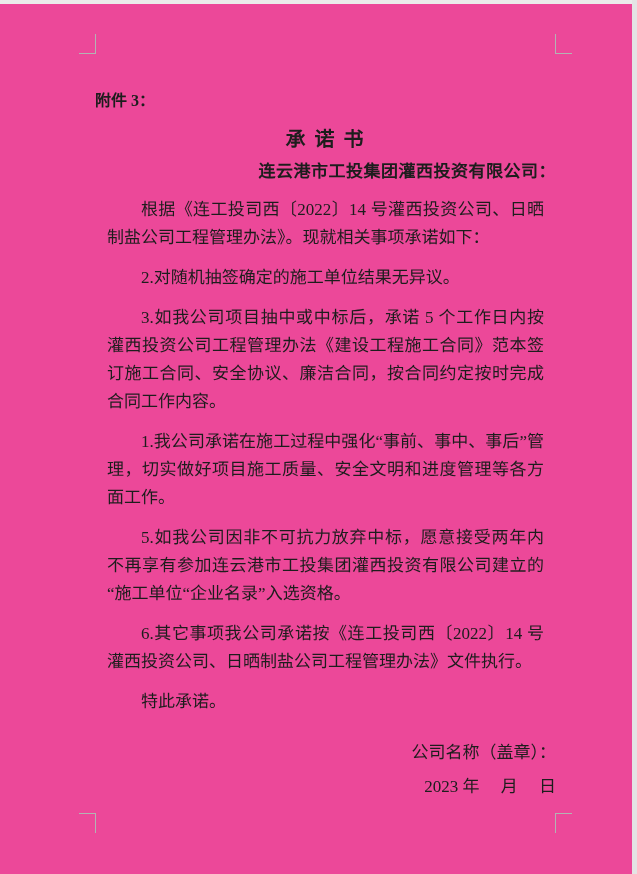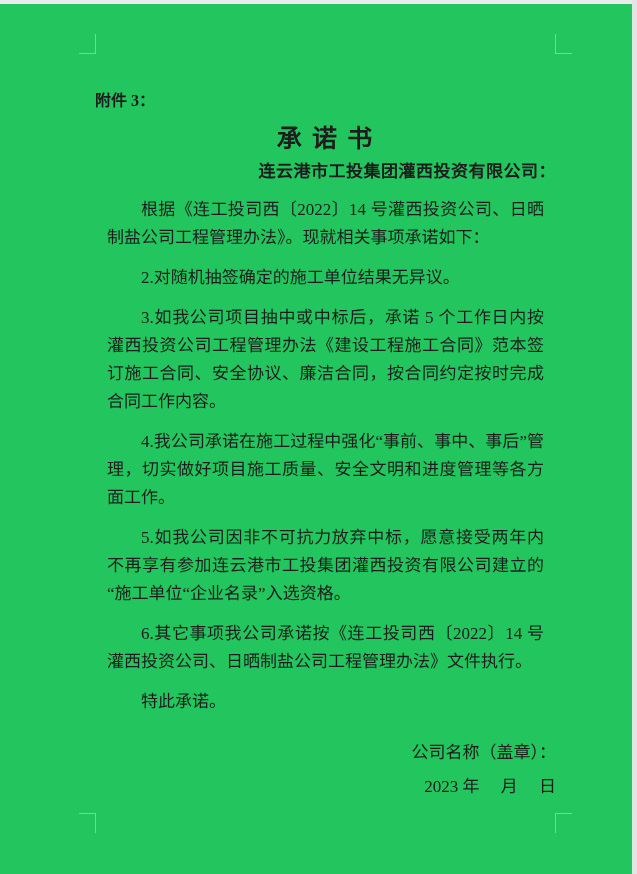--- a/index.html
+++ b/index.html
@@ -4,21 +4,21 @@
 <style>
   html, body {
     margin: 0;
     padding: 0;
     background: #ffffff;
   }
   .page {
     position: relative;
     width: 637px;
     height: 874px;
-    background: #22c55e;
+    background: #ec4899;
     overflow: hidden;
     font-family: "Liberation Serif", "DejaVu Serif", serif;
     color: #1d1d1d;
   }
   .edge-strip-top {
     position: absolute;
     top: 0; left: 0;
     width: 100%; height: 4px;
     background: #ebebeb;
   }
@@ -46,21 +46,21 @@
   }
   .attachment {
     margin: 0;
     font-size: 16px;
     line-height: 22px;
     font-weight: bold;
     white-space: pre-wrap;
   }
   .title {
     margin: 12px 0 6px 0;
-    font-size: 25px;
+    font-size: 20px;
     line-height: 30px;
     font-weight: bold;
     text-align: center;
     letter-spacing: 2px;
     white-space: pre-wrap;
   }
   .salutation {
     margin: 6px 0 0 0;
     font-size: 17px;
     line-height: 24px;
@@ -110,21 +110,21 @@
 
   <div class="content">
     <p class="attachment">附件 3：</p>
     <h1 class="title">承 诺 书</h1>
     <p class="salutation">连云港市工投集团灌西投资有限公司：</p>
 
     <div class="body-block">
       <p class="body-para">根据《连工投司西〔2022〕14 号灌西投资公司、日晒制盐公司工程管理办法》。现就相关事项承诺如下：</p>
       <p class="body-para">2.对随机抽签确定的施工单位结果无异议。</p>
       <p class="body-para">3.如我公司项目抽中或中标后，承诺 5 个工作日内按灌西投资公司工程管理办法《建设工程施工合同》范本签订施工合同、安全协议、廉洁合同，按合同约定按时完成合同工作内容。</p>
-      <p class="body-para">4.我公司承诺在施工过程中强化“事前、事中、事后”管理，切实做好项目施工质量、安全文明和进度管理等各方面工作。</p>
+      <p class="body-para">1.我公司承诺在施工过程中强化“事前、事中、事后”管理，切实做好项目施工质量、安全文明和进度管理等各方面工作。</p>
       <p class="body-para">5.如我公司因非不可抗力放弃中标，愿意接受两年内不再享有参加连云港市工投集团灌西投资有限公司建立的“施工单位“企业名录”入选资格。</p>
       <p class="body-para">6.其它事项我公司承诺按《连工投司西〔2022〕14 号灌西投资公司、日晒制盐公司工程管理办法》文件执行。</p>
       <p class="body-para">特此承诺。</p>
     </div>
 
     <div class="signature">
       <p class="sig-company">公司名称（盖章）：</p>
       <p class="sig-date">2023 年　 月　 日</p>
     </div>
   </div>

